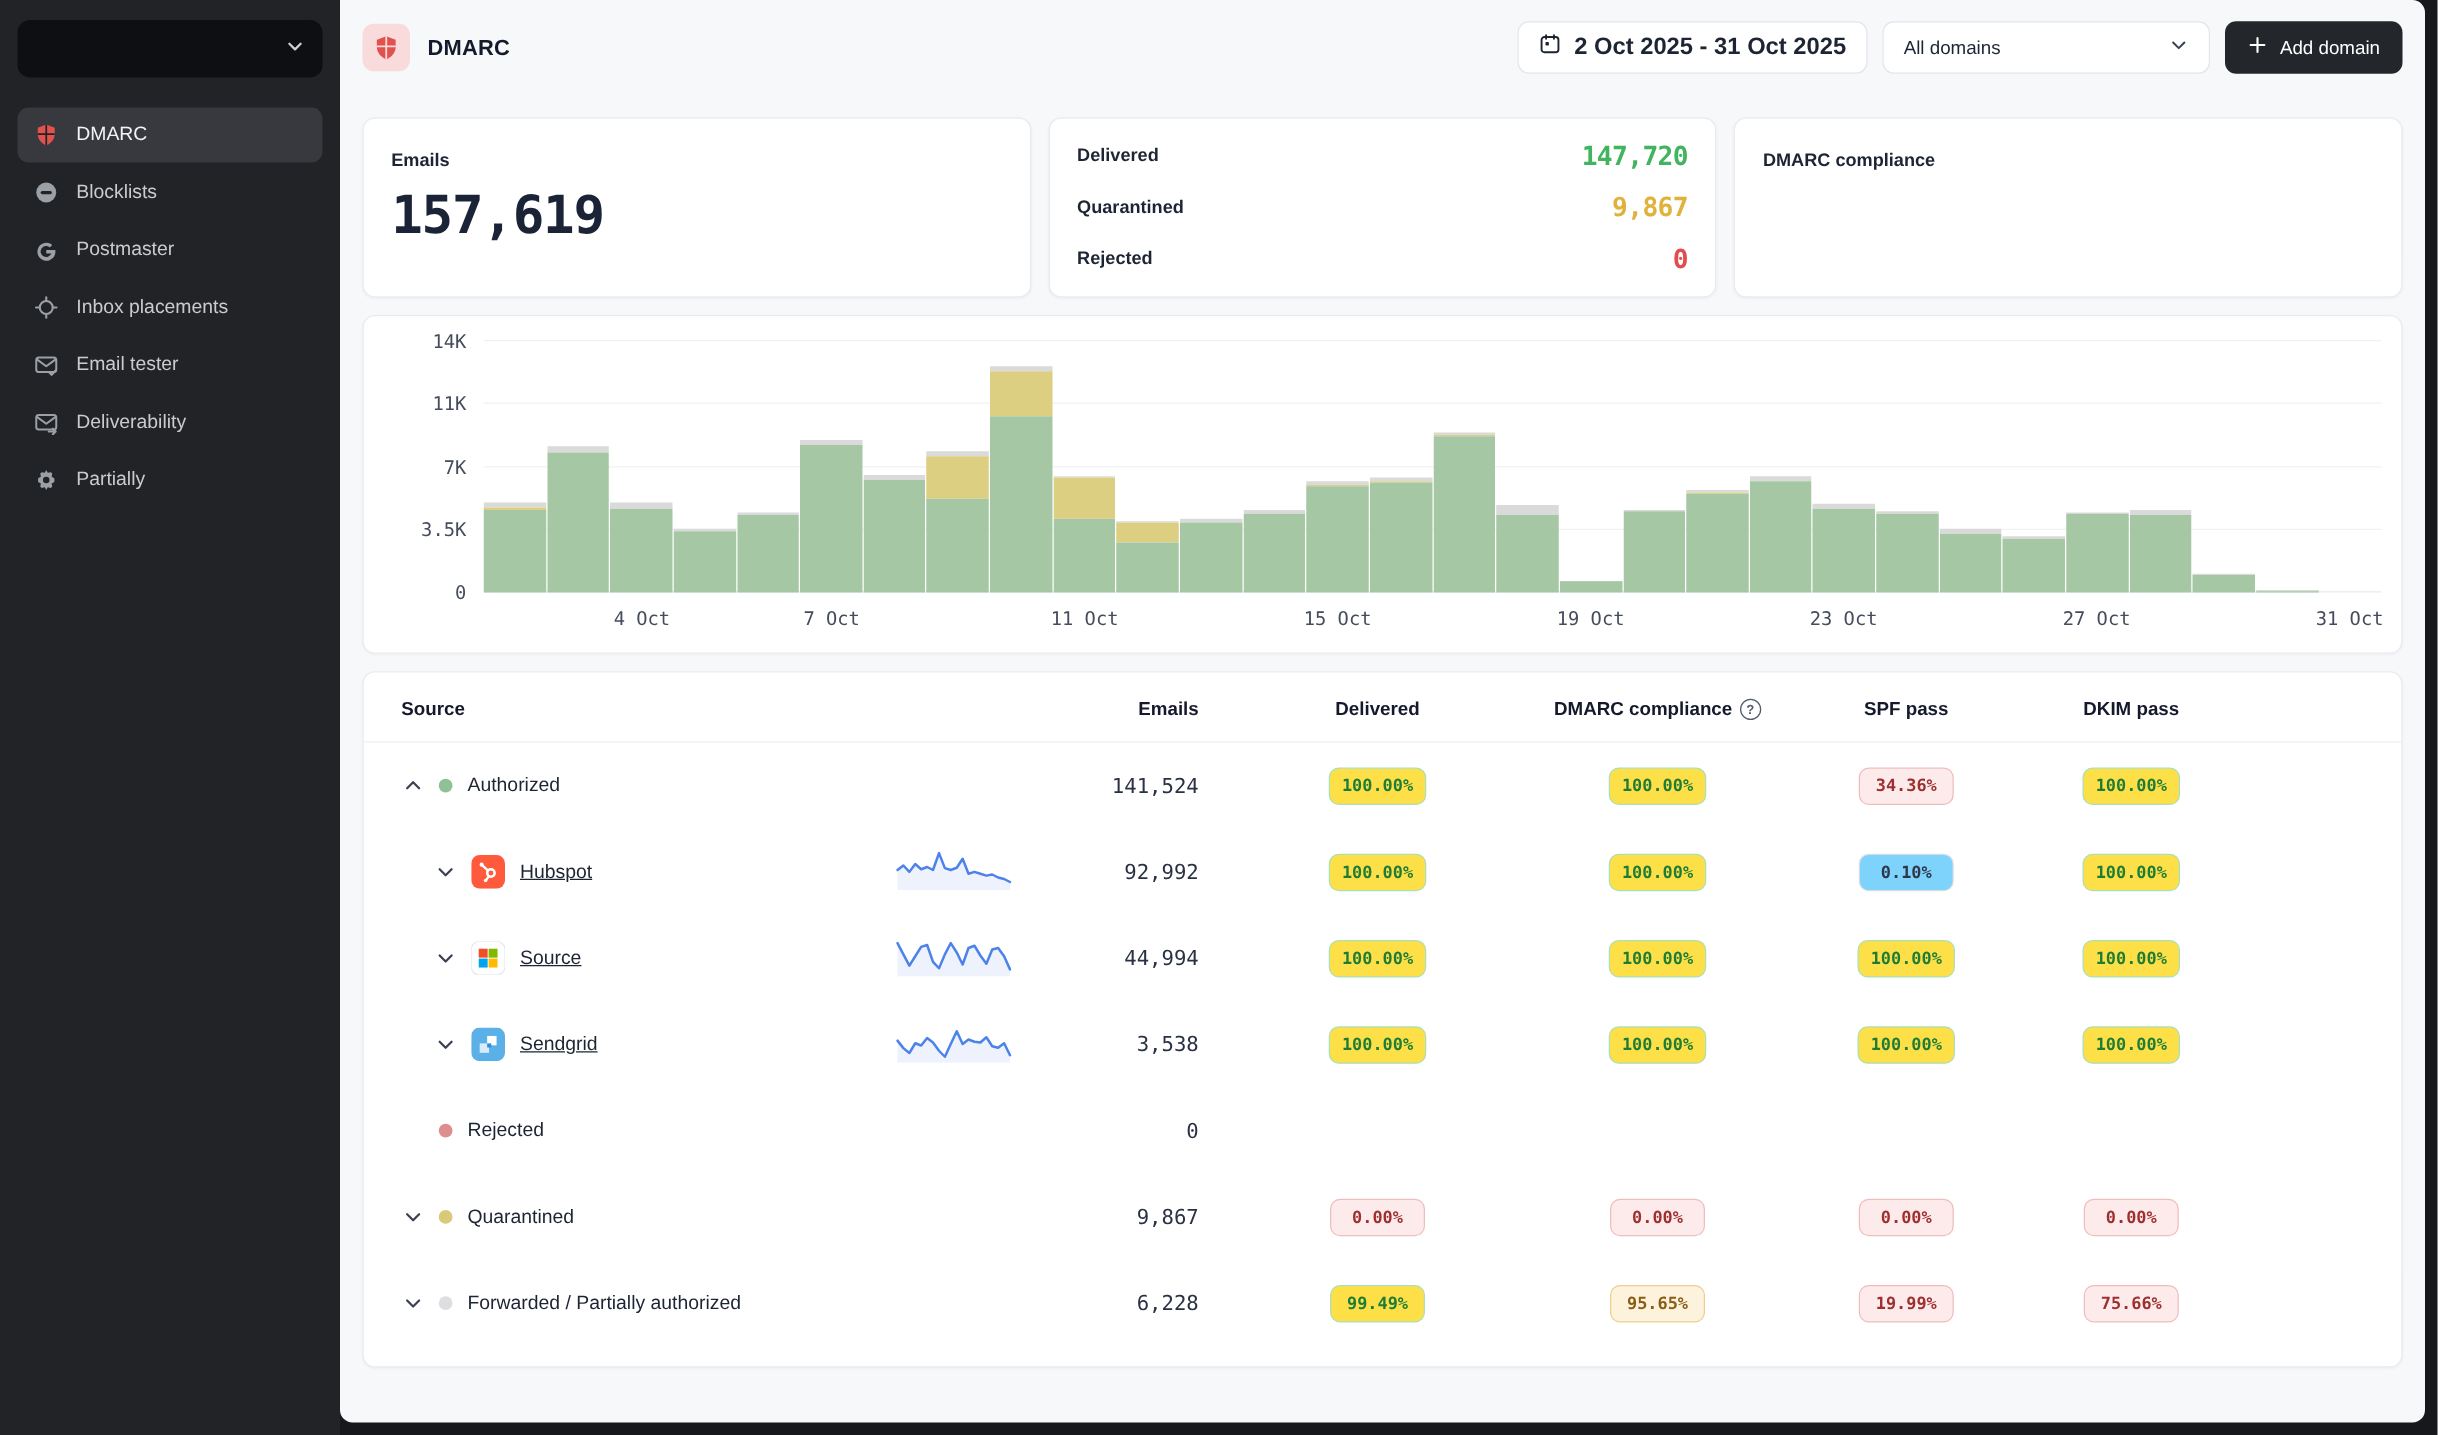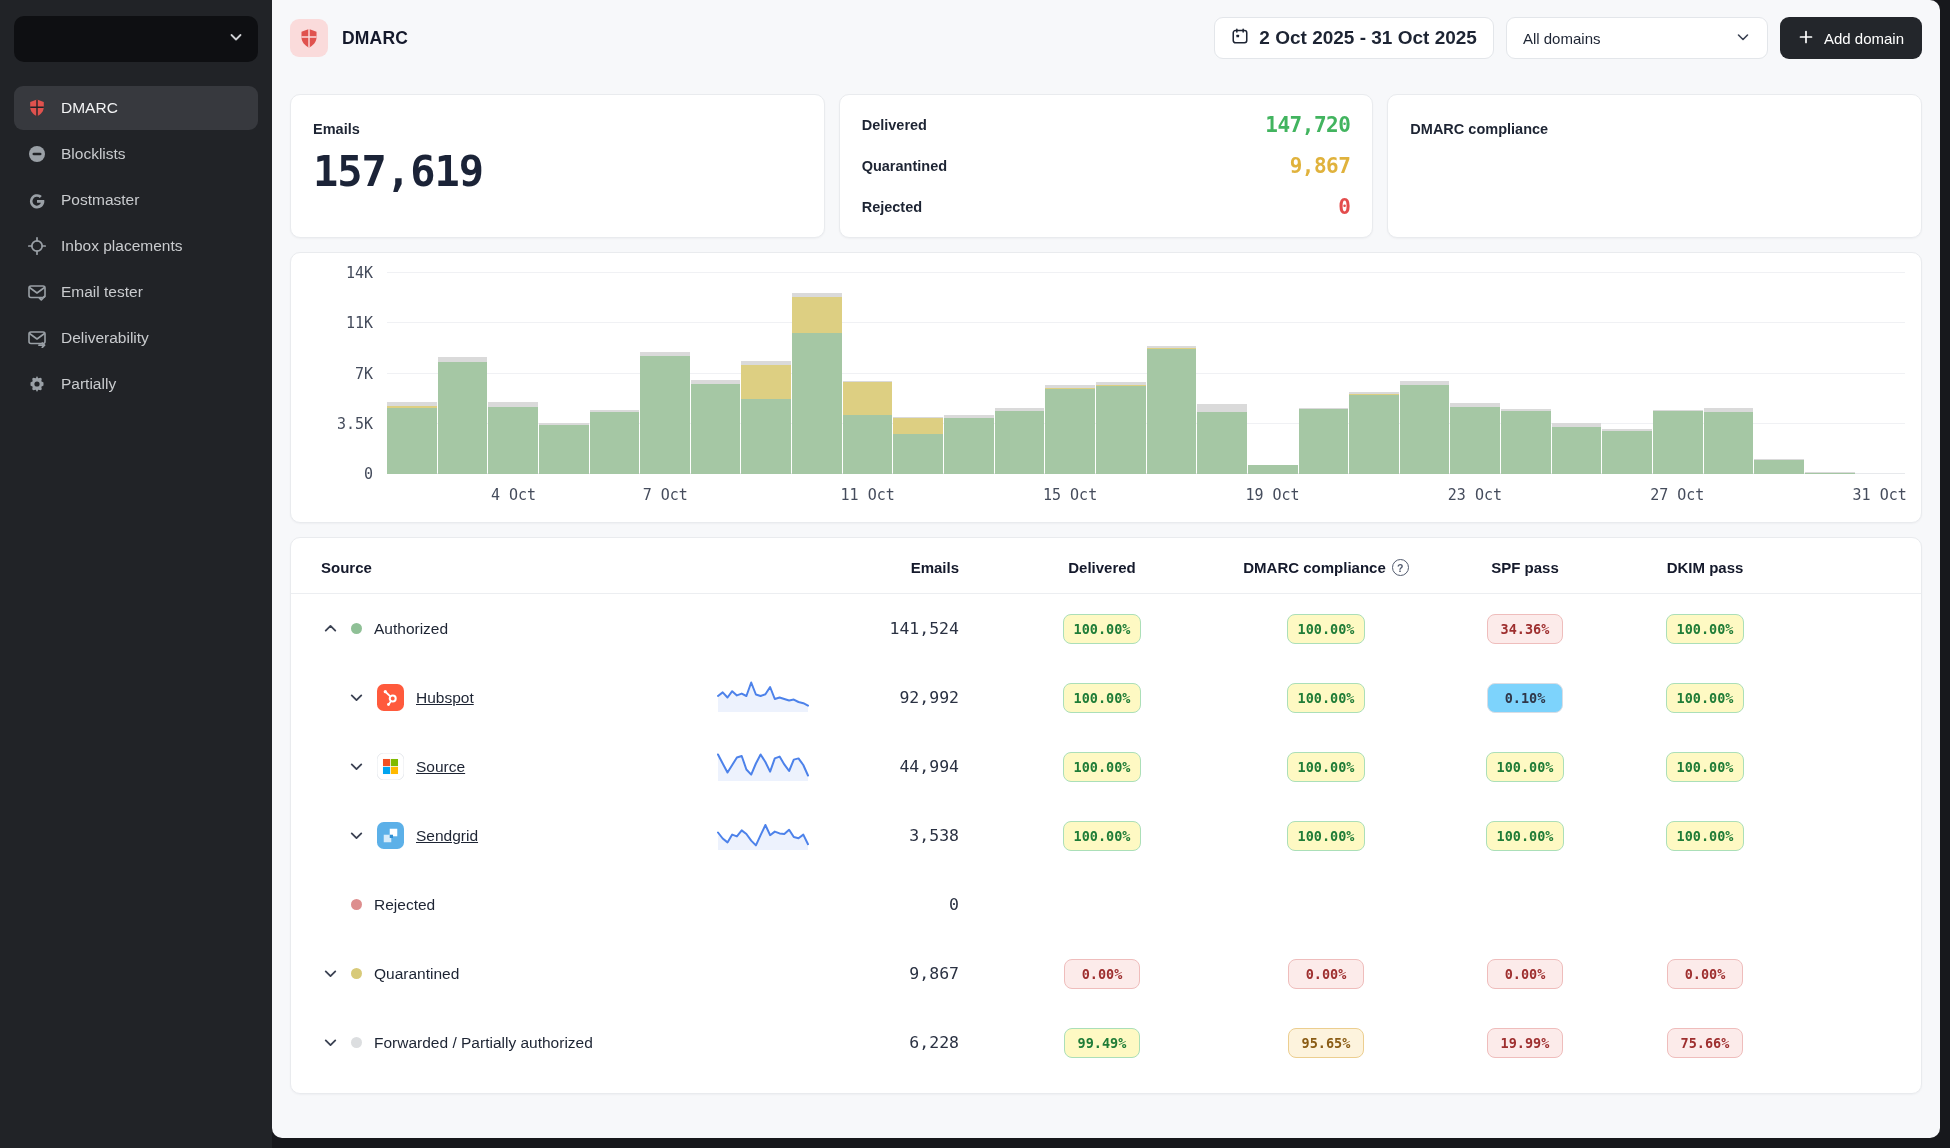--- a/index.html
+++ b/index.html
@@ -90,21 +90,21 @@
   .chev-spacer { width:18px; flex:none; }
   .dot { width:11px; height:11px; border-radius:50%; flex:none; }
   .brand-ic { width:27px; height:27px; flex:none; }
   .emails-cell { position:relative; text-align:right; padding-right:22px; font-size:16.5px; color:#2a3142; height:100%; display:flex; align-items:center; justify-content:flex-end; }
   .spark { position:absolute; left:-4px; top:50%; transform:translateY(-50%); }
   .badge-cell { display:flex; justify-content:center; }
   .badge {
     min-width:76px; text-align:center; padding:6px 10px; border-radius:8px;
     font-size:13.5px; font-weight:bold;
   }
-  .badge.green  { background:#fef9c3; border:1px solid #abdfb8; color:#1f7c37; }
+  .badge.green  { background:#fde047; border:1px solid #abdfb8; color:#1f7c37; }
   .badge.red    { background:#fcebea; border:1px solid #efbdbc; color:#9e2f2f; }
   .badge.yellow { background:#fdf3dd; border:1px solid #ecce90; color:#8a5c15; }
   .badge.neutral{ background:#7dd3fc; border:1px solid #d8dde5; color:#2f3648; }
   .help-circ {
     width:17px; height:17px; border-radius:50%; border:1.4px solid #525b6e; color:#525b6e;
     font-size:10.5px; font-weight:bold; display:flex; align-items:center; justify-content:center; cursor:pointer;
   }
 </style>
 </head>
 <body>

